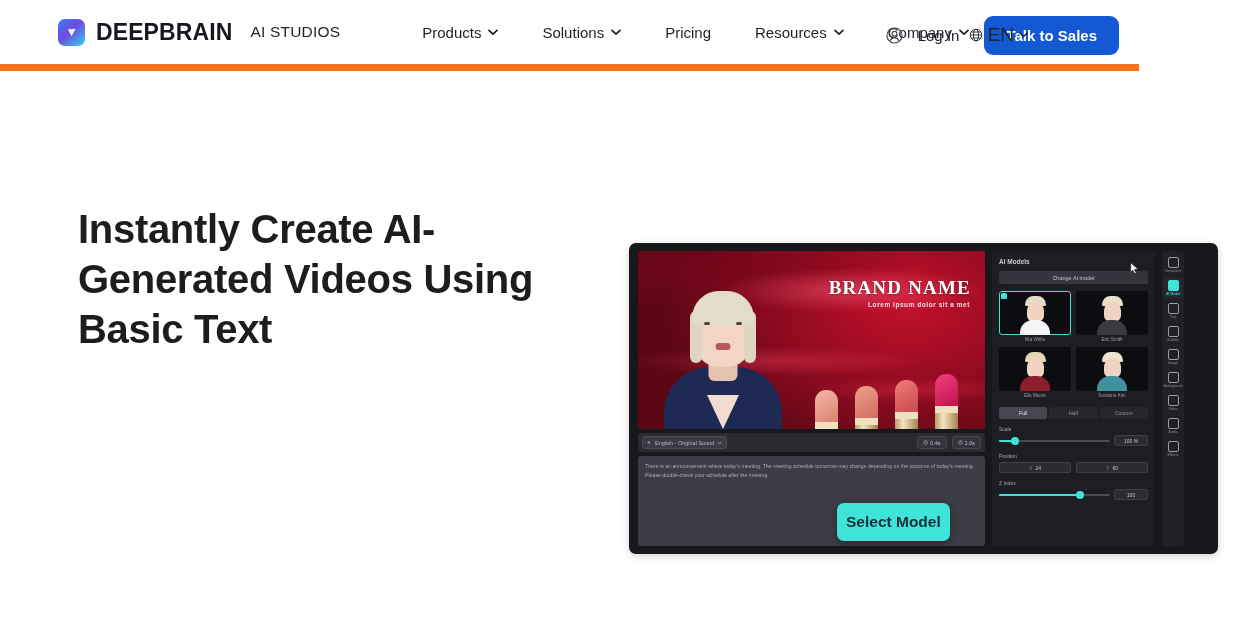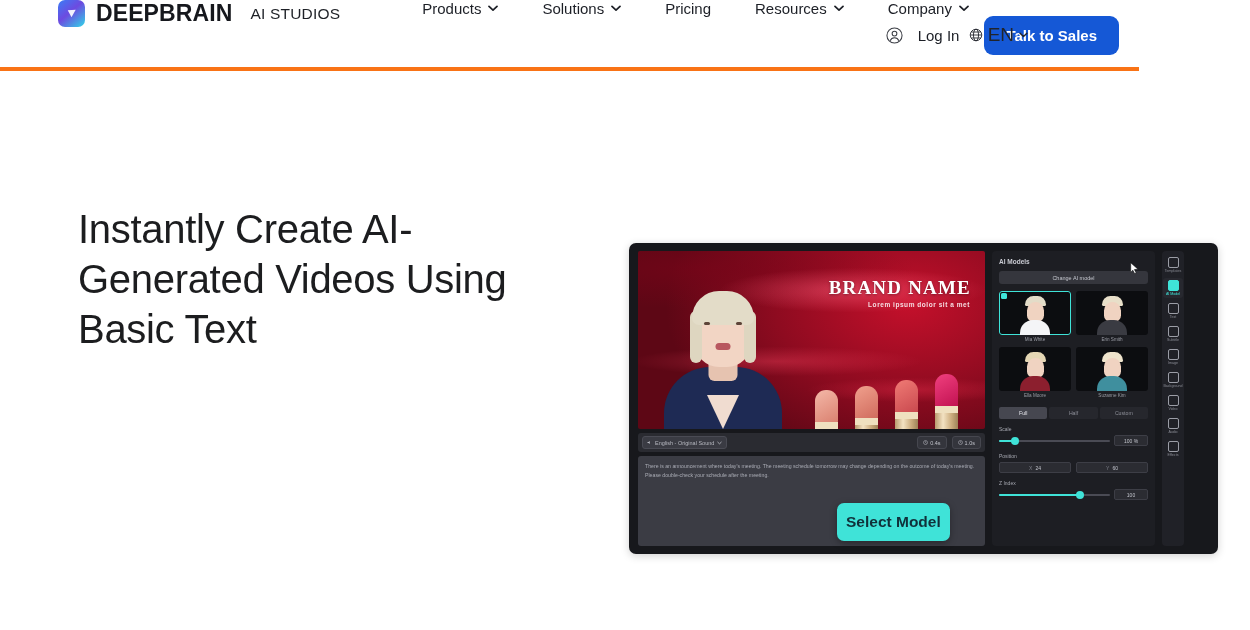--- a/index.html
+++ b/index.html
@@ -8,22 +8,22 @@
     background: #ffffff;
     font-family: "Liberation Sans", sans-serif;
     overflow: hidden;
   }
 
   
   .header {
     position: relative;
     width: 1139px; height: 71px;
     background: #ffffff;
-    border-bottom: 4px solid #f97316;
-    display: flex; align-items: flex-start;
+    border-bottom: 7px solid #f97316;
+    display: flex; align-items: center;
   }
 
   .brand { display: flex; align-items: center; gap: 11px; margin-left: 58px; }
   .logo-mark {
     width: 27px; height: 27px; border-radius: 7px;
     background: linear-gradient(140deg, #3b7df6 0%, #6d4ae0 45%, #2fd7e8 100%);
     display: flex; align-items: center; justify-content: center;
     flex: none;
   }
   .logo-mark svg { display: block; }
@@ -64,21 +64,21 @@
     border: none; border-radius: 9px;
     padding: 11px 22px; cursor: pointer;
     font-family: "Liberation Sans", sans-serif;
     white-space: nowrap;
   }
 
   
   .hero { display: flex; padding-left: 78px; padding-top: 133px; }
   .hero-left { width: 520px; }
   .hero-title {
-    font-size: 40px; font-weight: 400; line-height: 50px;
+    font-size: 40px; font-weight: 700; line-height: 50px;
     color: #1c1d1f; letter-spacing: -.3px;
   }
   .hero-sub {
     margin-top: 32px; width: 500px;
     font-size: 16.5px; line-height: 30px; color: #31343a; font-weight: 400;
   }
   .btn-cta {
     margin-top: 50px;
     background: #1558d6; color: #fff;
     font-size: 16.5px; font-weight: 700;

